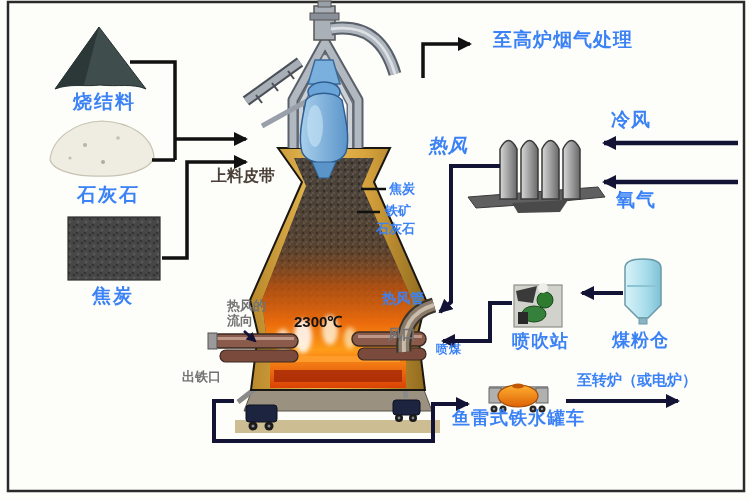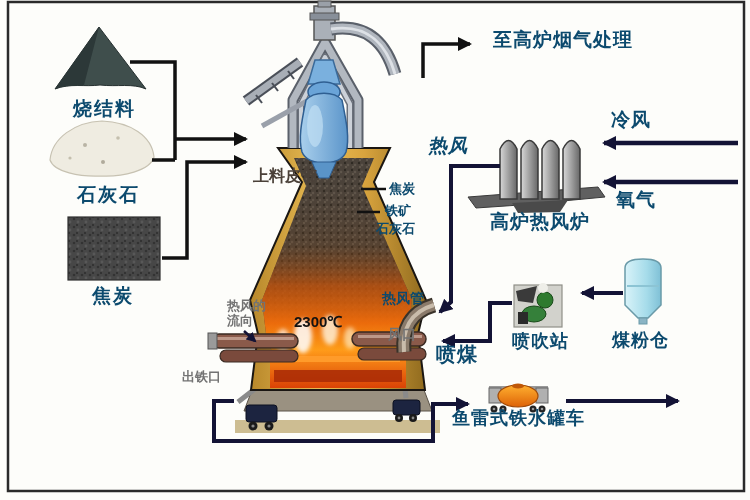--- a/index.html
+++ b/index.html
@@ -1,22 +1,22 @@
 <!DOCTYPE html>
 <html><head>
 <meta charset="utf-8">
 <style>
   html,body{margin:0;padding:0;background:#ffffff;}
   #canvas{position:relative;width:750px;height:500px;background:#fdfdfa;overflow:hidden;
           font-family:"Liberation Sans", sans-serif;}
   #art{position:absolute;left:0;top:0;}
-  .lbl{position:absolute;font-weight:bold;color:#0c4a6e;white-space:nowrap;line-height:1.12;}
+  .lbl{position:absolute;font-weight:bold;color:#3b82f6;white-space:nowrap;line-height:1.12;}
   .navy{color:#737373;}
   .brown{color:#4a4038;}
-  .ctr{text-align:right;padding-left:20px;}
+  .ctr{text-align:center;}
 </style>
 </head>
 <body>
 
 <div id="canvas">
 
 <svg id="art" width="750" height="500" viewBox="0 0 750 500">
   <defs>
     <marker id="ahN" markerUnits="userSpaceOnUse" markerWidth="16" markerHeight="14" refX="12" refY="7" orient="auto">
       <path d="M0,0 L14,7 L0,14 Z" fill="#131335"></path>
@@ -236,50 +236,50 @@
     <circle cx="533" cy="409" r="1.3" fill="#999"></circle>
         <circle cx="542" cy="409" r="1.3" fill="#999"></circle>
   </g>
   <path d="M566,401 L678,401" fill="none" stroke="#131335" stroke-width="4" marker-end="url(#ahN)"></path>
 
   <path d="M244,331 L255,341" fill="none" stroke="#131335" stroke-width="2.5" marker-end="url(#ahS)"></path>
   <line x1="361" y1="189" x2="386" y2="189" stroke="#111" stroke-width="2.5"></line>
   <line x1="357" y1="212" x2="380" y2="212" stroke="#111" stroke-width="2.5"></line>
 </svg>
 
-<div class="lbl" style="left:73px;top:91px;font-size:19px;letter-spacing:2px;margin-top:7px;">烧结料</div>
+<div class="lbl" style="left:73px;top:91px;font-size:19px;letter-spacing:2px;">烧结料</div>
 <div class="lbl" style="left:77px;top:184px;font-size:19px;letter-spacing:2px;">石灰石</div>
 <div class="lbl" style="left:92px;top:285px;font-size:19px;letter-spacing:2px;">焦炭</div>
 
 <div class="lbl brown ctr" style="left:189px;top:167px;width:108px;font-size:16px;">
   <div>上料皮带</div>
 </div>
 
 <div class="lbl" style="left:493px;top:29px;font-size:19px;letter-spacing:1px;">至高炉烟气处理</div>
 
 <div class="lbl" style="left:428px;top:135px;font-size:19px;letter-spacing:1px;font-style:italic;">热风</div>
 <div class="lbl" style="left:611px;top:109px;font-size:19px;letter-spacing:1px;">冷风</div>
 <div class="lbl" style="left:616px;top:189px;font-size:19px;letter-spacing:1px;">氧气</div>
-<div class="lbl" style="left:490px;top:211px;font-size:19px;letter-spacing:1px;">高炉热风炉</div>
 
 <div class="lbl" style="left:389px;top:182px;font-size:13px;">焦炭</div>
 <div class="lbl" style="left:385px;top:204px;font-size:13px;">铁矿</div>
 <div class="lbl" style="left:376px;top:222px;font-size:13px;">石灰石</div>
 
 <div class="lbl" style="left:382px;top:291px;font-size:14px;">热风管</div>
 <div class="lbl navy" style="left:361px;top:327px;font-size:14px;margin-left:27px;">风口</div>
 <div class="lbl" style="left:294px;top:314px;font-size:15px;color:#111;">2300℃</div>
 
 <div class="lbl navy" style="left:227px;top:299px;font-size:13px;">
   <div>热风的</div>
   <div>流向</div>
 </div>
 
 <div class="lbl navy" style="left:182px;top:370px;font-size:13px;">出铁口</div>
 
-<div class="lbl" style="left:436px;top:343px;font-size:20px;letter-spacing:1px;">喷煤</div>
+<div class="lbl" style="left:436px;top:343px;font-size:12px;letter-spacing:1px;">喷煤</div>
 <div class="lbl" style="left:512px;top:331px;font-size:18px;letter-spacing:1px;">喷吹站</div>
 <div class="lbl" style="left:612px;top:330px;font-size:18px;letter-spacing:1px;text-align:right;">煤粉仓</div>
 
 <div class="lbl" style="left:452px;top:408px;font-size:18px;letter-spacing:1px;text-align:right;">鱼雷式铁水罐车</div>
+<div class="lbl" style="left:577px;top:372px;font-size:15px;">至转炉（或电炉）</div>
 
 
 </div>
 
 </body></html>

